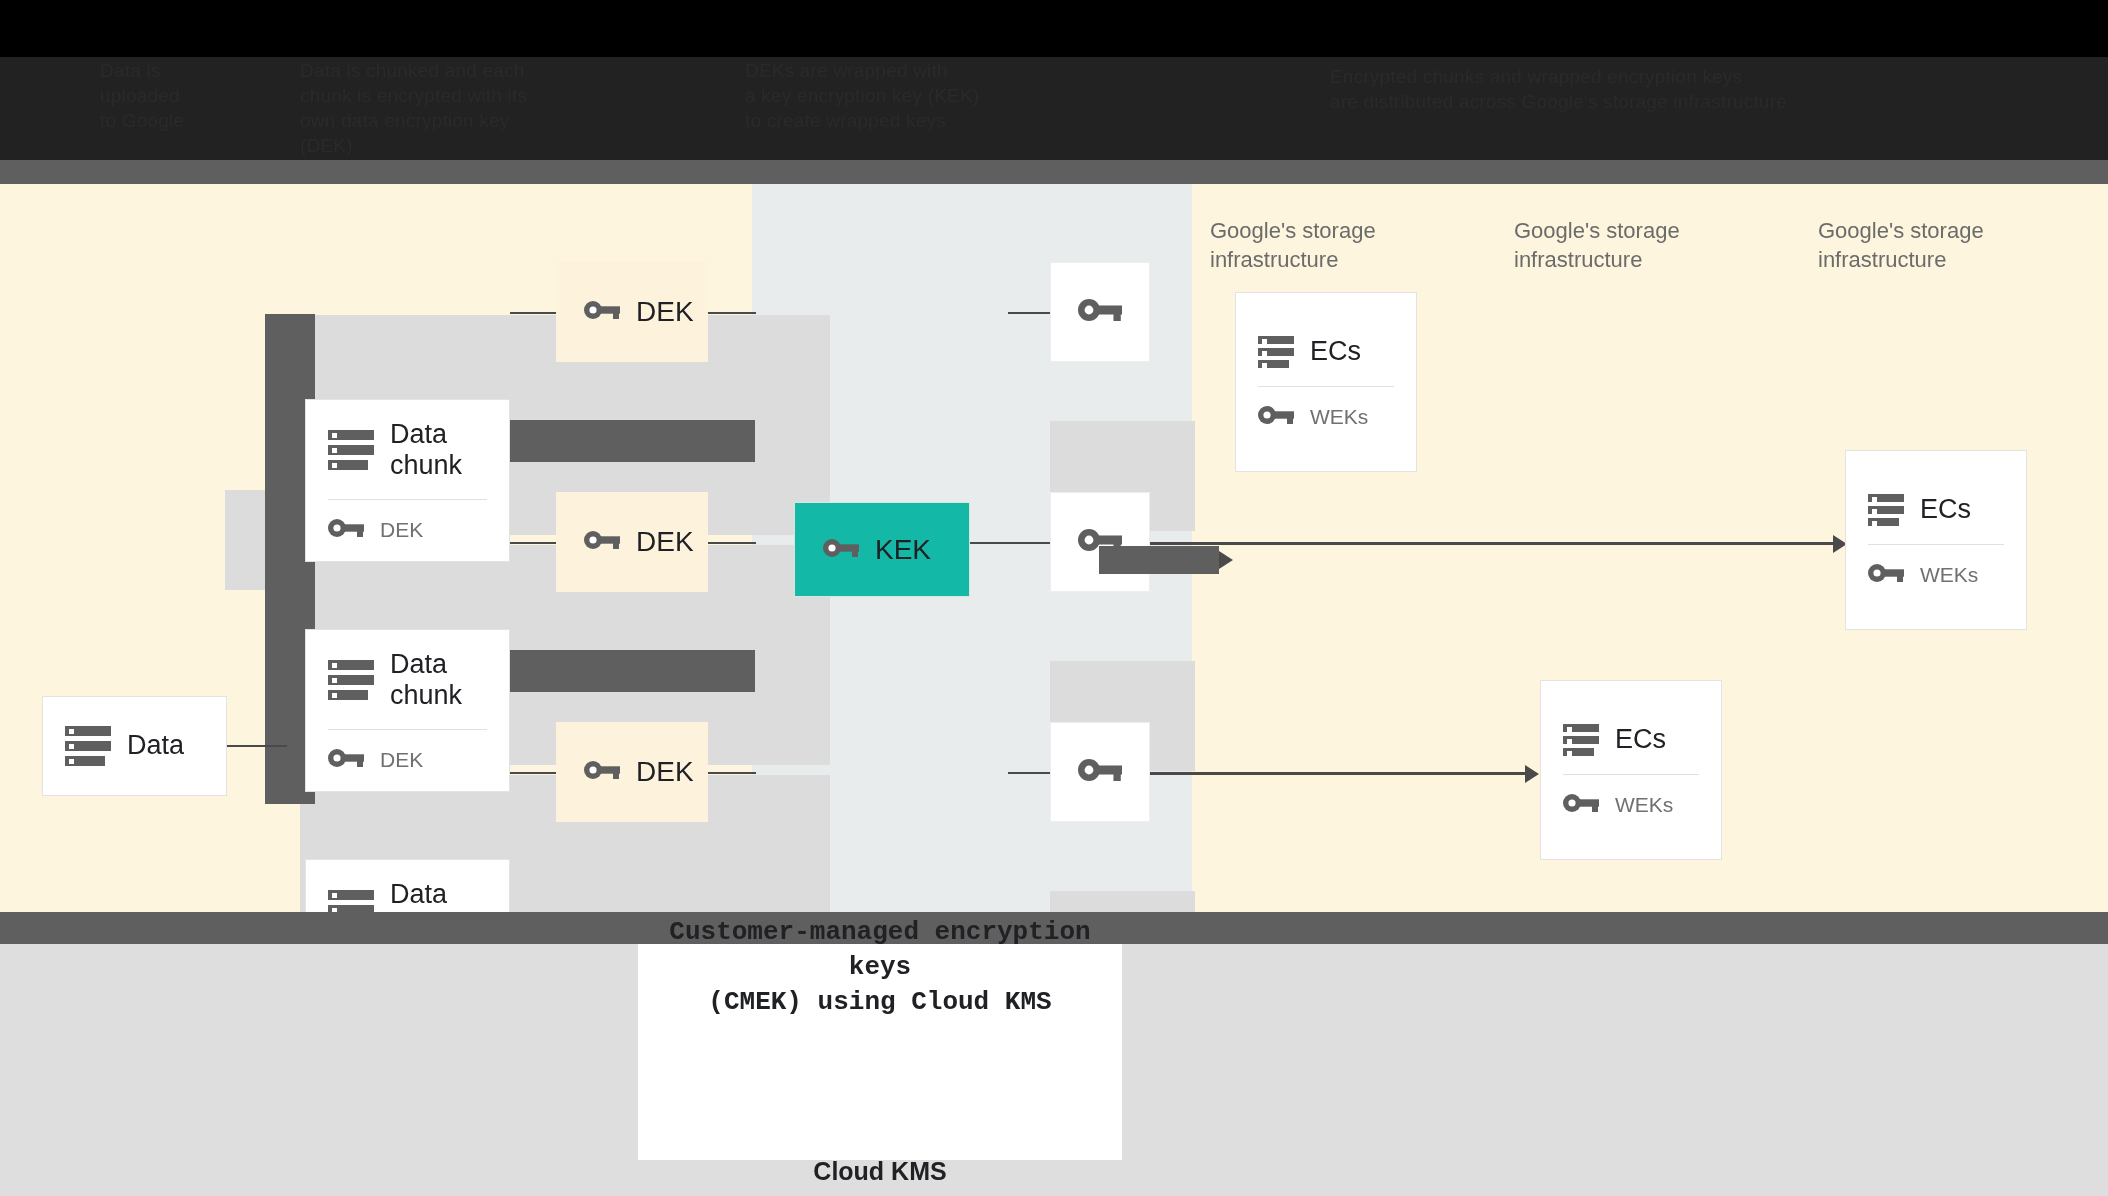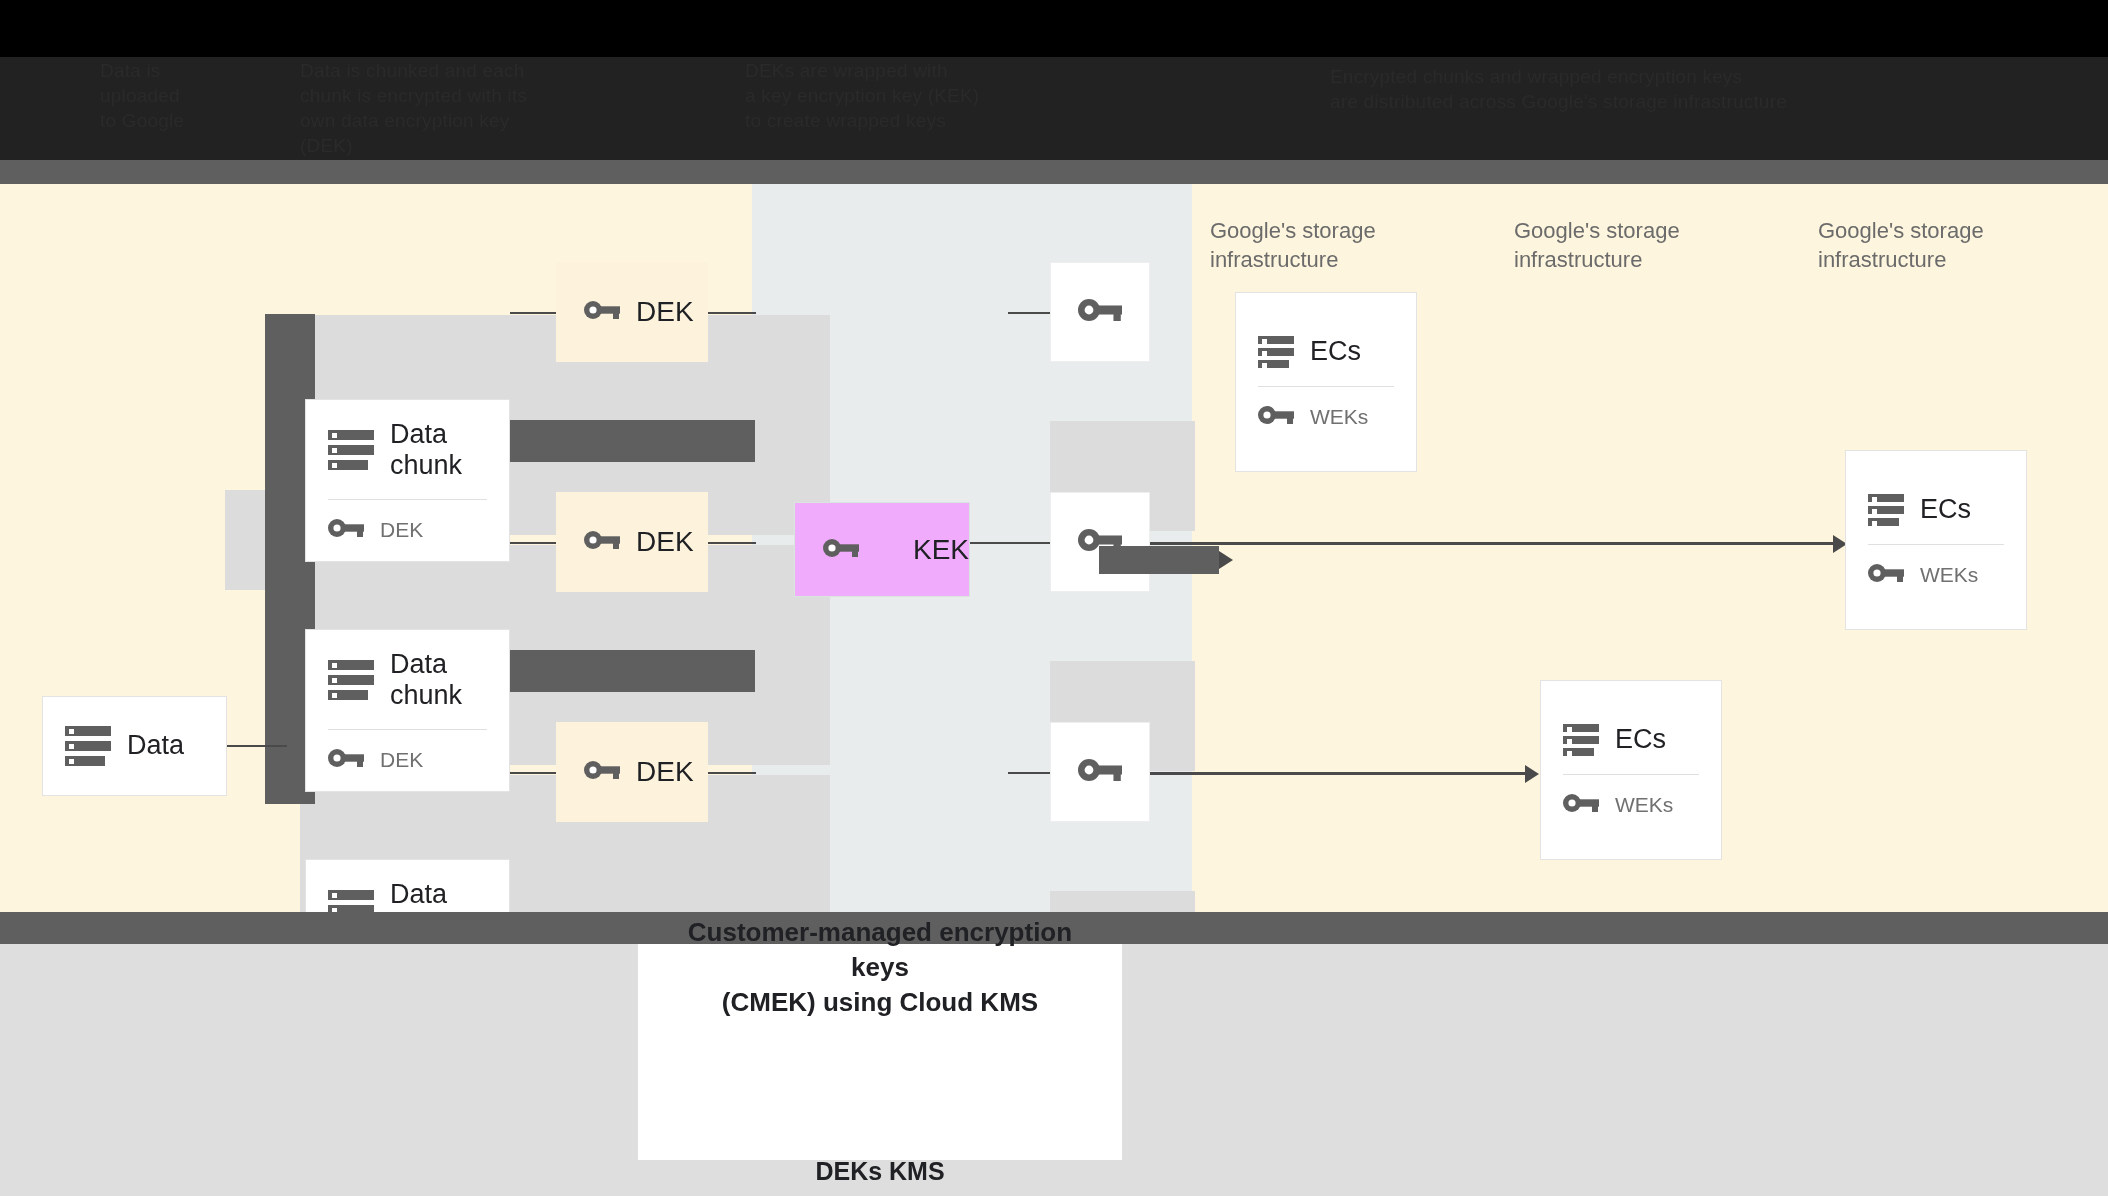--- a/index.html
+++ b/index.html
@@ -96,21 +96,21 @@
     height: 1px; background: #e0e0e0; margin: 18px 22px;
   }
 
   
   .kbox {
     position: absolute;
     display: flex; align-items: center; gap: 16px;
     padding-left: 28px;
   }
   .kbox.dek { background: #fdf3dc; }
-  .kbox.kek { background: #f0abfc; border: 1px solid #d9e6de; justify-content: space-between; }
+  .kbox.kek { background: #14b8a6; border: 1px solid #d9e6de; }
   .kbox-label { font-size: 28px; color: #202124; }
 
   
   .wcard {
     position: absolute; background: #fff; border: 1px solid #eeeeee;
     display: flex; align-items: center; justify-content: center;
   }
 
   
   .line { position: absolute; background: #4a4a4a; height: 2px; }
@@ -162,20 +162,21 @@
     position: absolute; left: 638px; top: 944px; width: 484px; height: 216px;
     background: #ffffff;
     display: flex; flex-direction: column;
     align-items: center; justify-content: center;
     text-align: center;
     padding: 0 26px;
   }
   .cap-strong {
     font-size: 26px; font-weight: bold; color: #202124; line-height: 1.35;
     white-space: pre-line;
+    font-family: Liberation Mono, monospace;
   }
   .cap-normal {
     font-size: 25px; color: #202124; line-height: 1.35; margin-top: 34px;
     white-space: pre-line;
   }
   .cap-normal b { font-weight: bold; }
 </style>
 </head>
 <body>
 
@@ -473,17 +474,17 @@
   </div>
 
   <div class="bottom-divider"></div>
   <div class="bottom-area"></div>
 
   <div class="caption-box">
     <div class="cap-strong">Customer-managed encryption keys
 (CMEK) using Cloud KMS</div>
     <div class="cap-normal">
       <br>
-      <b>DEKs KMS</b>
+      <b>Cloud KMS</b>
     </div>
   </div>
 
 </div>
 
 </body></html>

